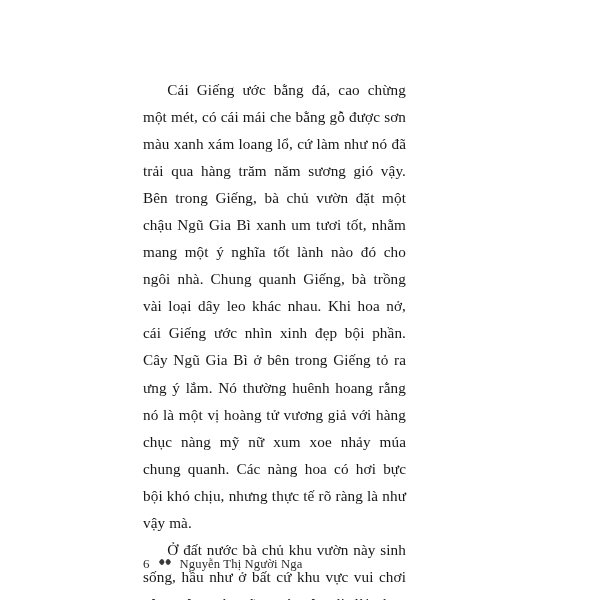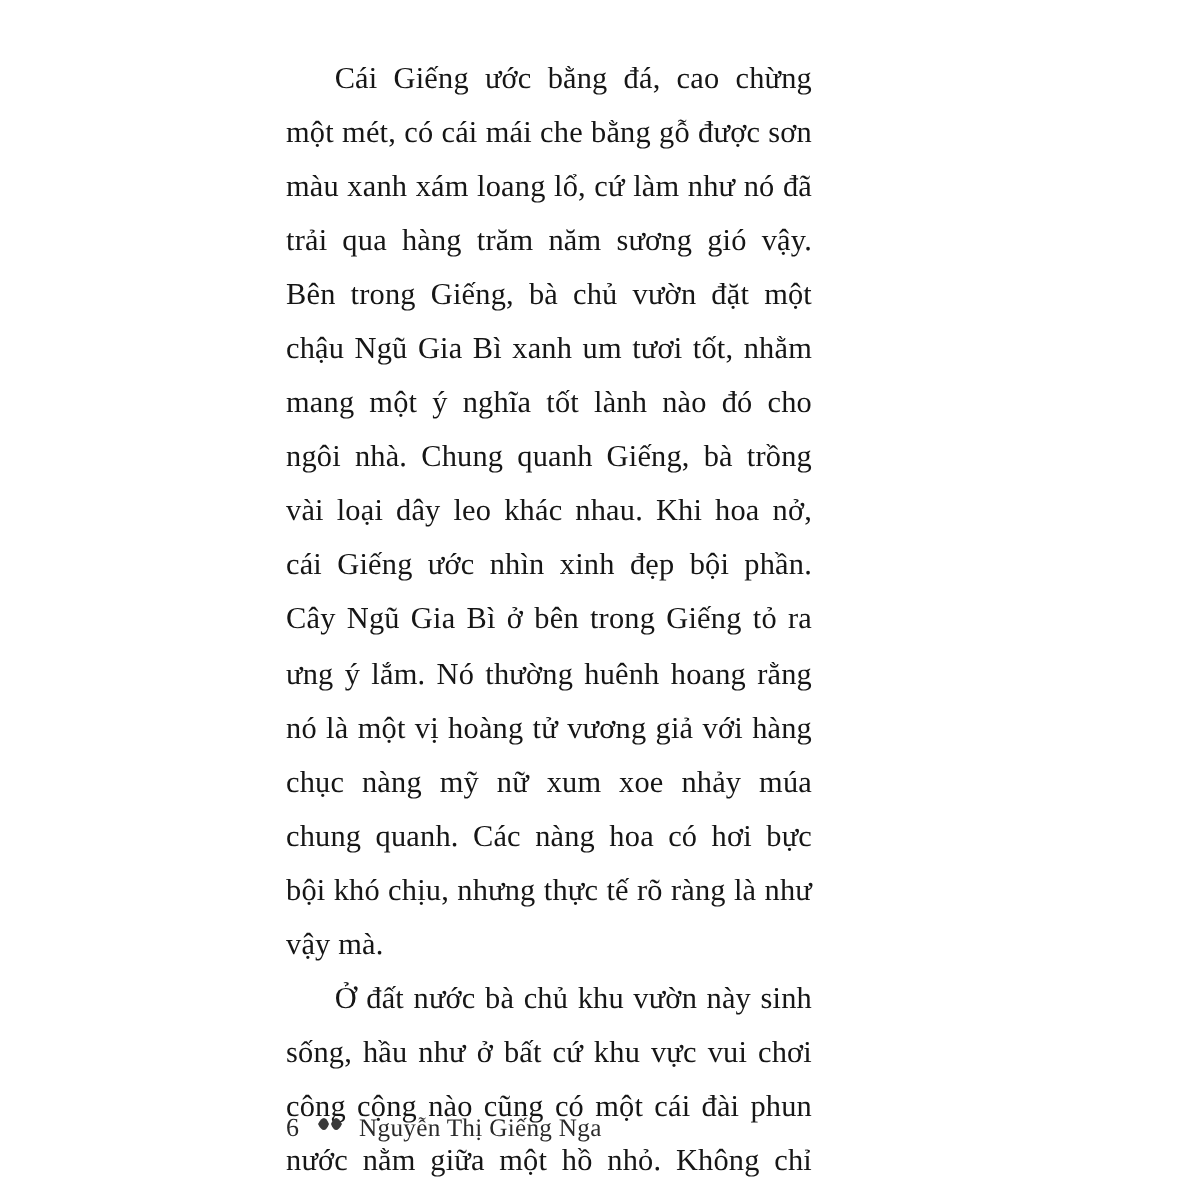--- a/index.html
+++ b/index.html
@@ -12,21 +12,21 @@
     background: #ffffff;
     font-family: "Liberation Serif", serif;
     color: #1a1a1a;
     overflow: hidden;
   }
   .page {
     position: relative;
     width: 496px;
     height: 600px;
     box-sizing: border-box;
-    padding: 26px 90px 0 143px;
+    padding: 76px 90px 0 143px;
   }
   .body-text {
     font-size: 15.2px;
     line-height: 1.78;
     text-align: justify;
     text-justify: inter-word;
     color: #161616;
     letter-spacing: 0.1px;
   }
   .para {
@@ -76,16 +76,16 @@
   </div>
 
   <div class="footer">
     <span class="folio">6</span>
     <span class="orn">
       <svg width="14" height="10" viewBox="0 0 14 10">
         <path d="M1 5 C3 1, 5 1, 6.5 5 C5 9, 3 9, 1 5 Z" fill="#3a3a3a"></path>
         <path d="M7.5 5 C9 1, 11 1, 13 5 C11 9, 9 9, 7.5 5 Z" fill="#3a3a3a"></path>
       </svg>
     </span>
-    <span class="author">Nguyễn Thị Giếng Nga</span>
+    <span class="author">Nguyễn Thị Người Nga</span>
   </div>
 
 </div>
 
 </body></html>

